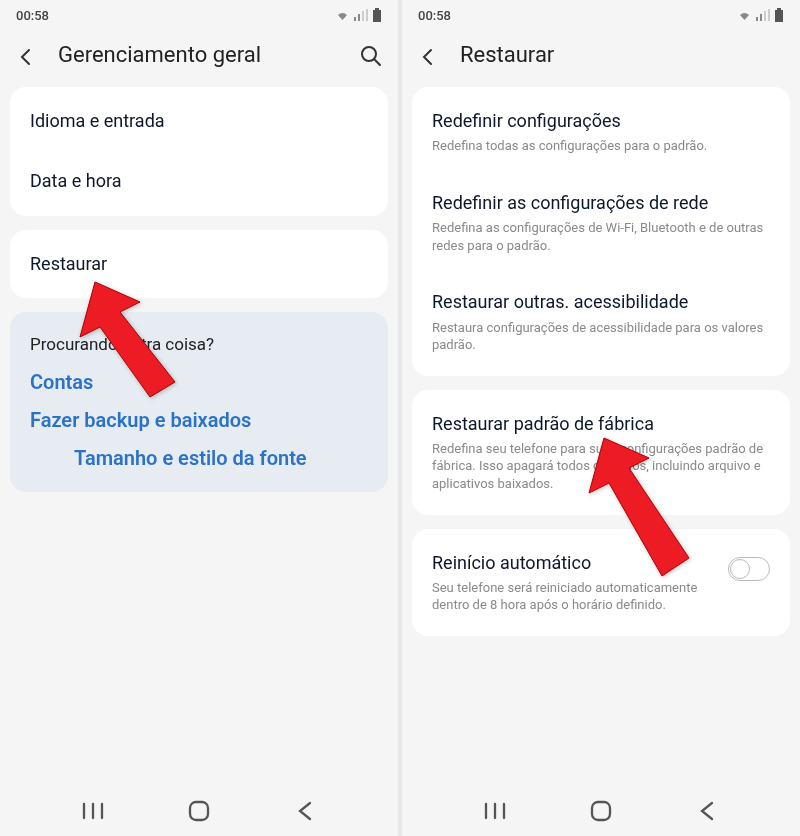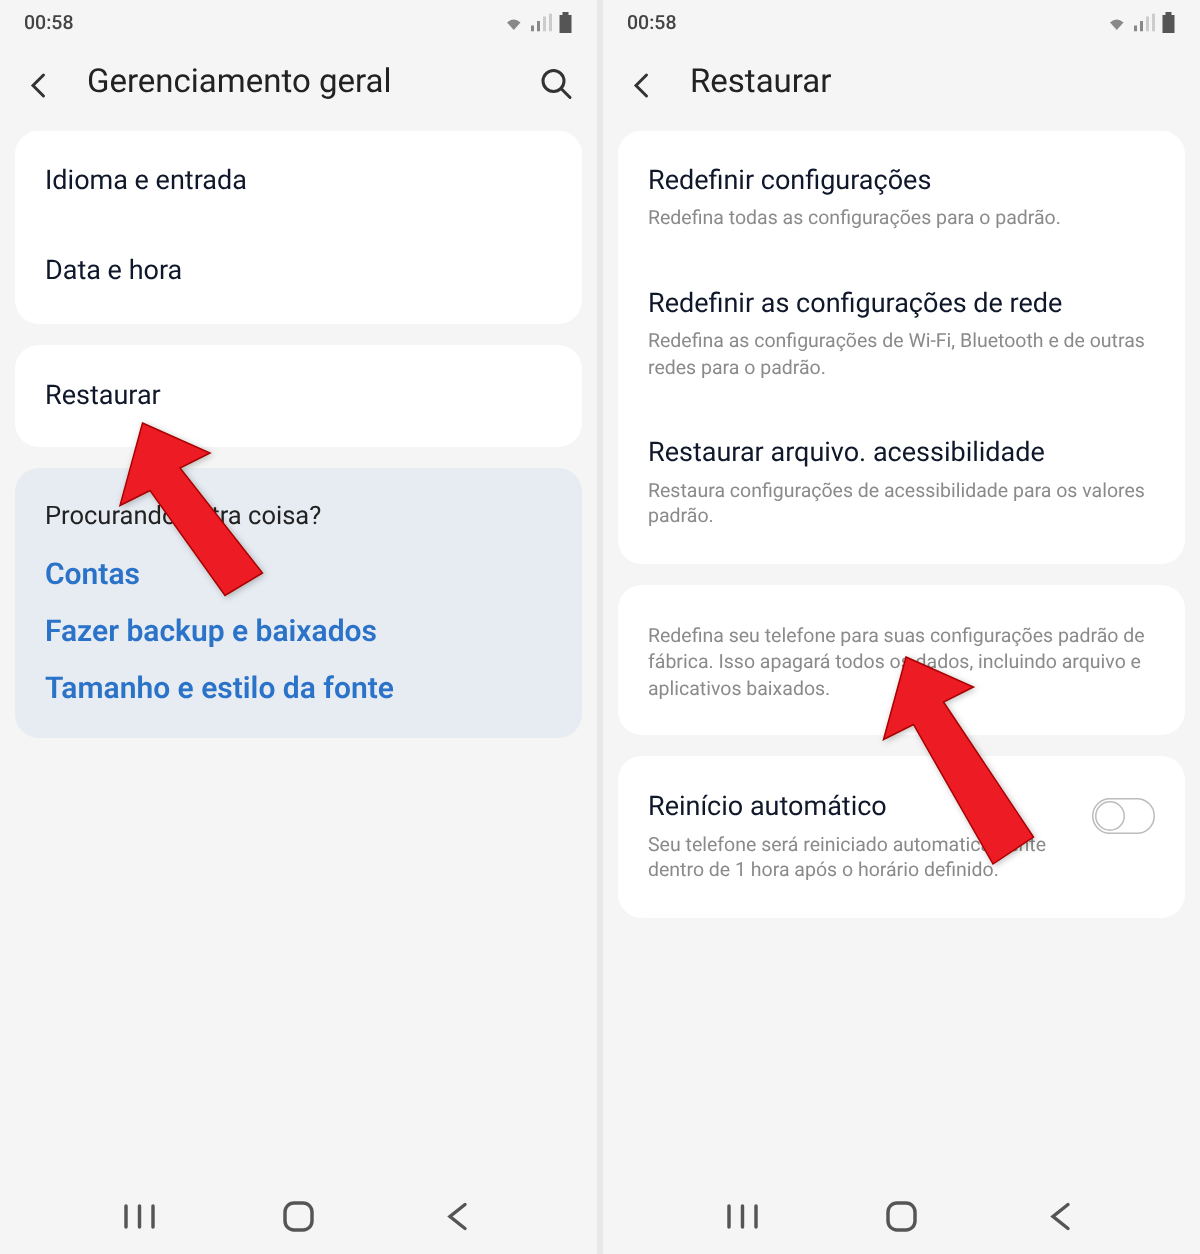--- a/index.html
+++ b/index.html
@@ -84,21 +84,21 @@
       color: #222;
       margin-bottom: 16px;
     }
     .discover-link {
       display: block;
       font-size: 20px;
       color: #2b72c9;
       font-weight: 600;
       margin-bottom: 14px;
     }
-    .discover-link:last-child { margin-bottom: 0; }
+    .discover-link:last-child { margin-bottom: 0; margin-left: 44px; }
     .toggle-row {
       display: flex;
       align-items: flex-start;
       padding: 18px 20px;
       gap: 12px;
     }
     .toggle-text { flex: 1; }
     .toggle {
       width: 42px;
       height: 24px;
@@ -257,36 +257,37 @@
     <div class="card">
       <div class="row">
         <div class="row-title">Redefinir configurações</div>
         <div class="row-sub">Redefina todas as configurações para o padrão.</div>
       </div>
       <div class="row">
         <div class="row-title">Redefinir as configurações de rede</div>
         <div class="row-sub">Redefina as configurações de Wi-Fi, Bluetooth e de outras redes para o padrão.</div>
       </div>
       <div class="row">
-        <div class="row-title">Restaurar arquivo. acessibilidade</div>
+        <div class="row-title">Restaurar outras. acessibilidade</div>
         <div class="row-sub">Restaura configurações de acessibilidade para os valores padrão.</div>
       </div>
     </div>
 
     <div class="card">
       <div class="row">
+        <div class="row-title">Restaurar padrão de fábrica</div>
         <div class="row-sub">Redefina seu telefone para suas configurações padrão de fábrica. Isso apagará todos os dados, incluindo arquivo e aplicativos baixados.</div>
       </div>
     </div>
 
     <div class="card">
       <div class="toggle-row">
         <div class="toggle-text">
           <div class="row-title">Reinício automático</div>
-          <div class="row-sub">Seu telefone será reiniciado automaticamente dentro de 1 hora após o horário definido.</div>
+          <div class="row-sub">Seu telefone será reiniciado automaticamente dentro de 8 hora após o horário definido.</div>
         </div>
         <div class="toggle"></div>
       </div>
     </div>
   </div>
 
   <div class="nav-bar">
     <div class="nav-item">
       <svg width="22" height="18" viewBox="0 0 22 18">
           <path d="M2 2 V16 M11 2 V16 M20 2 V16" stroke="#555" stroke-width="2.3" stroke-linecap="round"></path>

